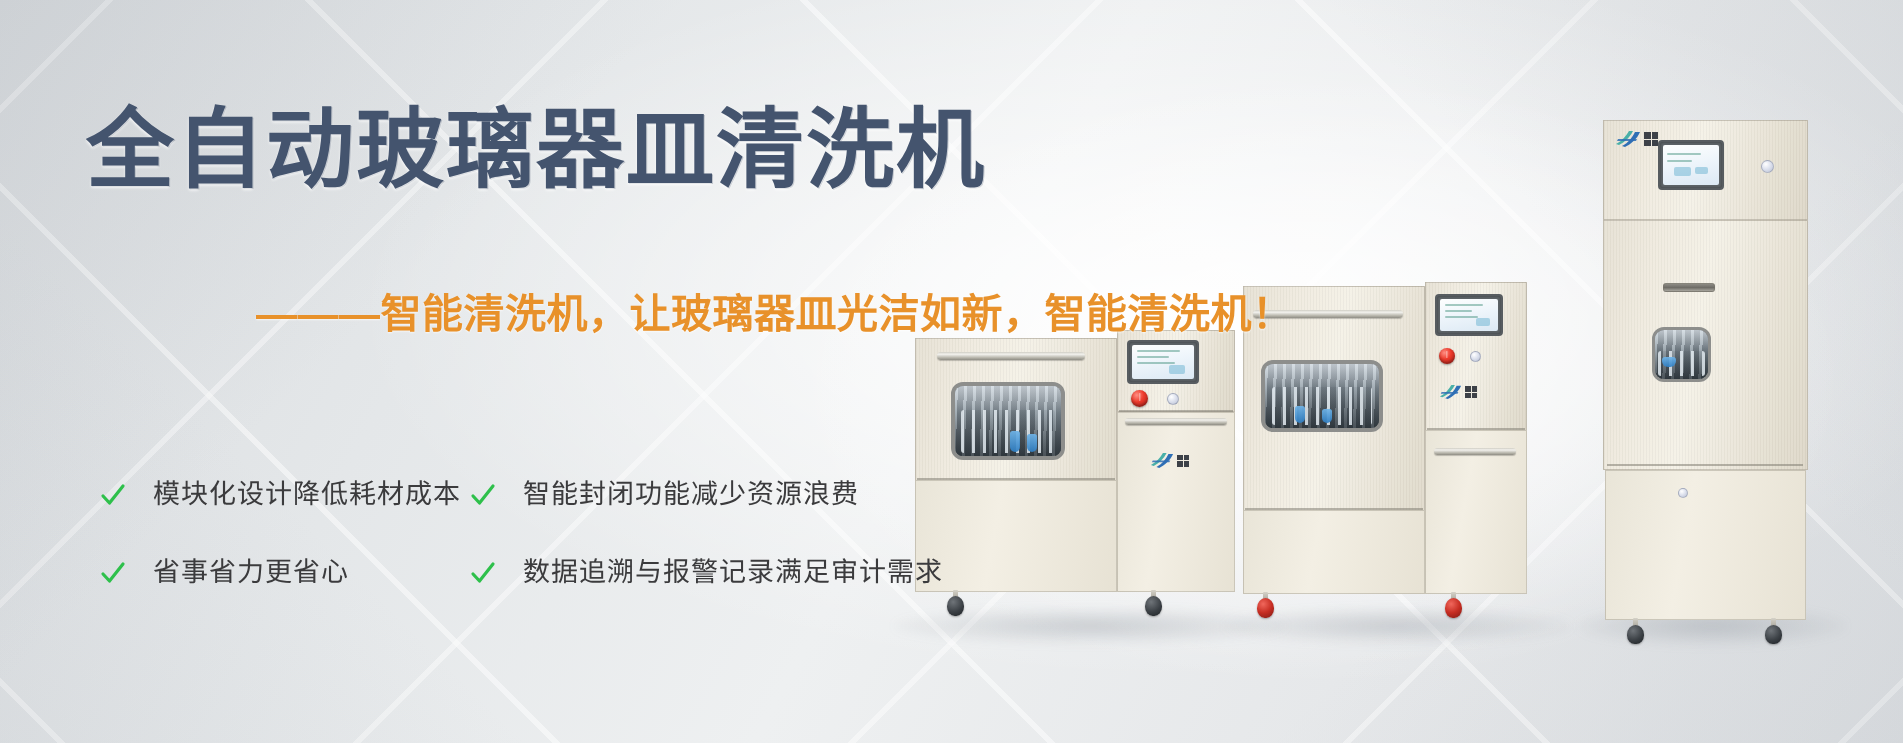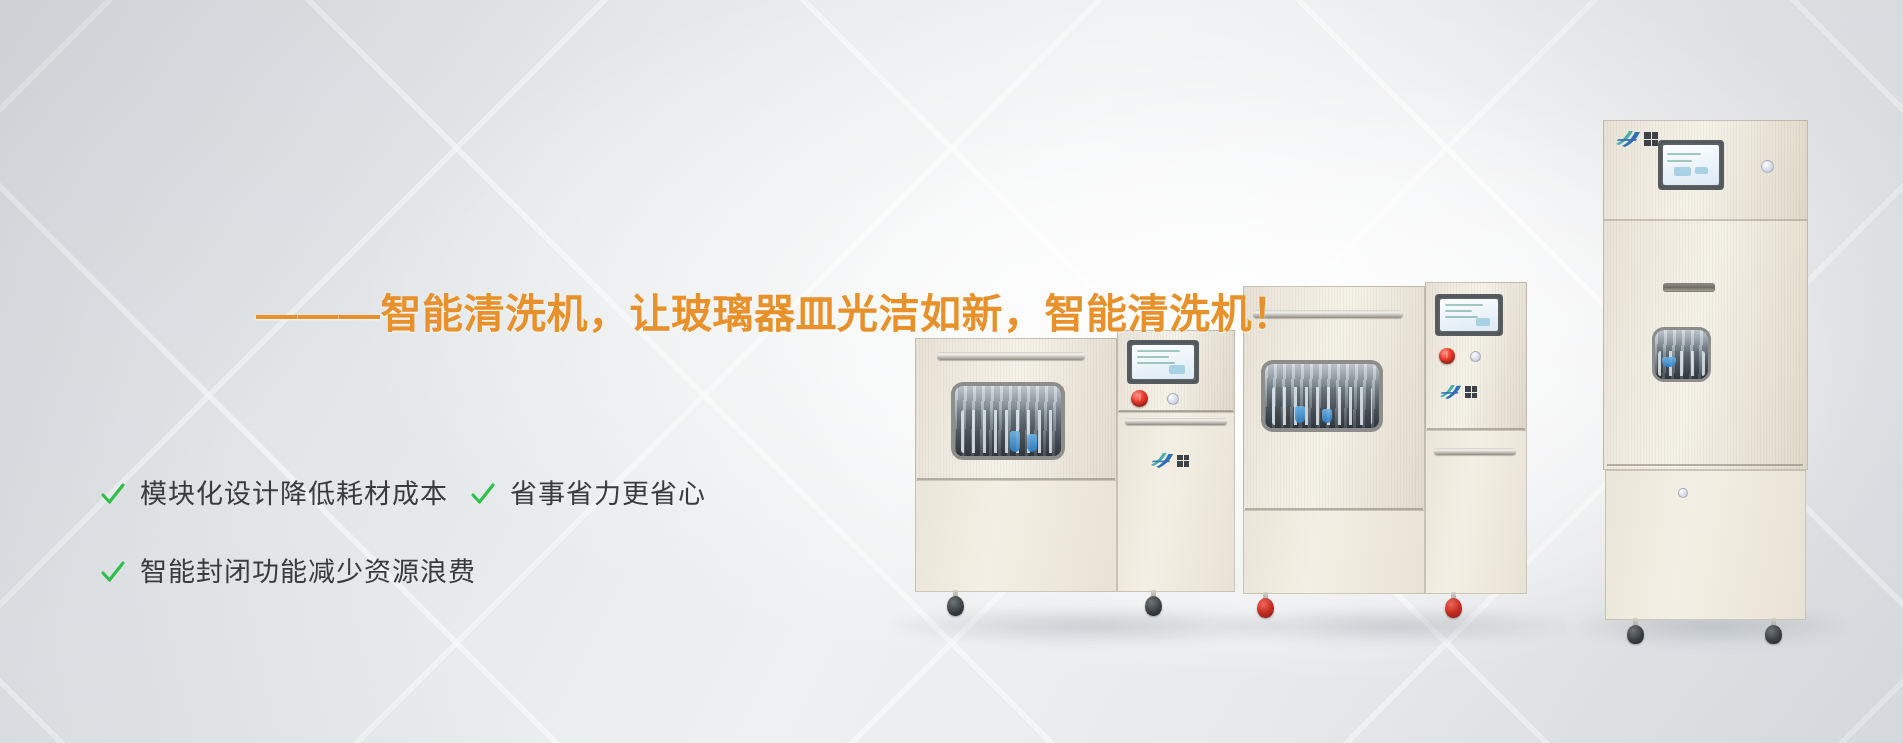--- a/index.html
+++ b/index.html
@@ -102,22 +102,22 @@
     top: 462px;
     width: 880px;
     display: grid;
     grid-template-columns: 370px 420px;
     grid-template-rows: 64px 64px;
     row-gap: 14px;
     align-items: center;
   }
   .feature {
     display: flex;
-    align-items: center;
-    gap: 14px;
+    align-items: flex-end;
+    gap: 27px;
   }
   .check-icon {
     flex: 0 0 auto;
     width: 26px;
     height: 26px;
     display: inline-block;
   }
   .check-icon svg { display: block; }
   .feature-label {
     font-size: 27px;
@@ -477,49 +477,58 @@
       <div class="caster-stem" style="left:38px; top:260px; width:5px; height:12px;"></div>
       <div class="caster" style="left:32px; top:266px; width:17px; height:20px;"></div>
       <div class="caster-stem" style="left:236px; top:260px; width:5px; height:12px;"></div>
       <div class="caster" style="left:230px; top:266px; width:17px; height:20px;"></div>
     </div>
 
   </div>
 
   <div class="text-block">
 
+    <div class="headline">全自动玻璃器皿清洗机</div>
 
     <div class="subhead">———智能清洗机，让玻璃器皿光洁如新，智能清洗机！</div>
 
     <div class="features">
 
       <div class="feature">
         <span class="check-icon">
           <svg width="26" height="26" viewBox="0 0 26 26" aria-hidden="true">
             <path d="M3 14 L9.5 21 L23 4" fill="none" stroke="#2ec04b" stroke-width="3.2" stroke-linecap="round" stroke-linejoin="round"></path>
           </svg>
         </span>
         <span class="feature-label">模块化设计降低耗材成本</span>
       </div>
 
       <div class="feature">
         <span class="check-icon">
           <svg width="26" height="26" viewBox="0 0 26 26" aria-hidden="true">
             <path d="M3 14 L9.5 21 L23 4" fill="none" stroke="#2ec04b" stroke-width="3.2" stroke-linecap="round" stroke-linejoin="round"></path>
           </svg>
         </span>
-        <span class="feature-label">省事省力更省心</span>
+        <span class="feature-label">智能封闭功能减少资源浪费</span>
       </div>
 
       <div class="feature">
         <span class="check-icon">
           <svg width="26" height="26" viewBox="0 0 26 26" aria-hidden="true">
             <path d="M3 14 L9.5 21 L23 4" fill="none" stroke="#2ec04b" stroke-width="3.2" stroke-linecap="round" stroke-linejoin="round"></path>
           </svg>
         </span>
-        <span class="feature-label">智能封闭功能减少资源浪费</span>
-      </div>
-
+        <span class="feature-label">省事省力更省心</span>
+      </div>
+
+      <div class="feature">
+        <span class="check-icon">
+          <svg width="26" height="26" viewBox="0 0 26 26" aria-hidden="true">
+            <path d="M3 14 L9.5 21 L23 4" fill="none" stroke="#2ec04b" stroke-width="3.2" stroke-linecap="round" stroke-linejoin="round"></path>
+          </svg>
+        </span>
+        <span class="feature-label">数据追溯与报警记录满足审计需求</span>
+      </div>
 
     </div>
   </div>
 
 </div>
 
 </body></html>

